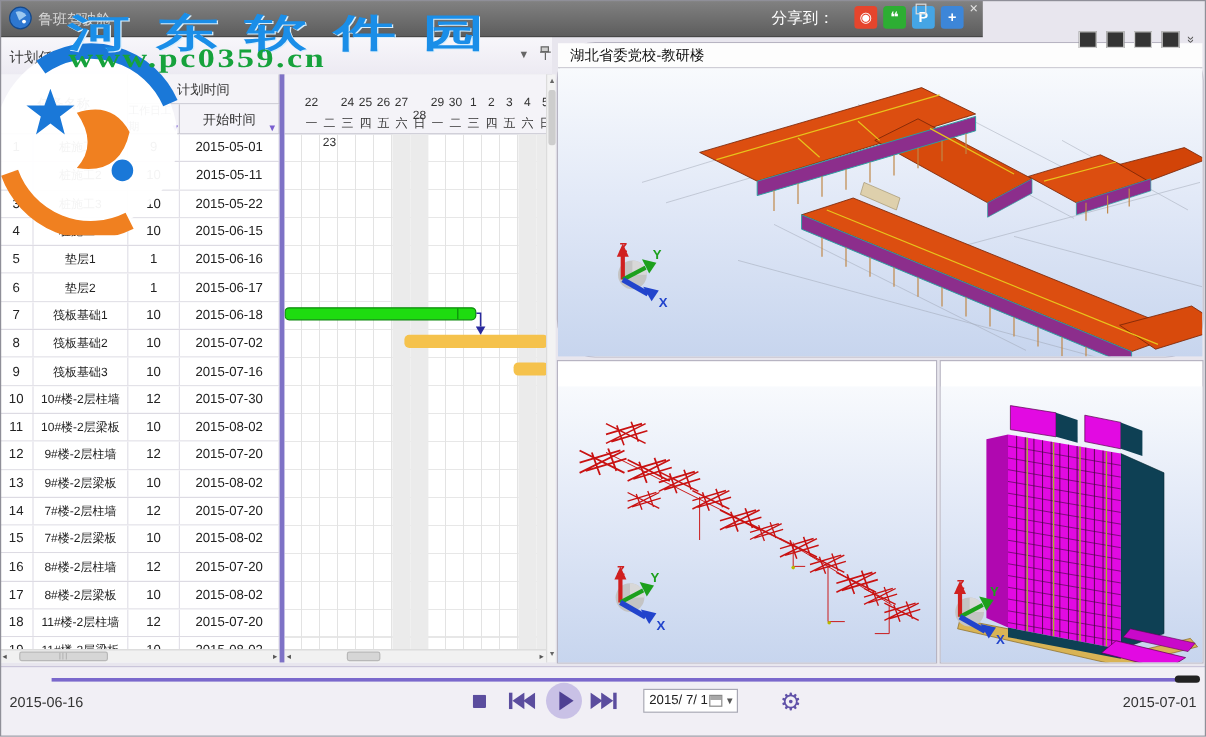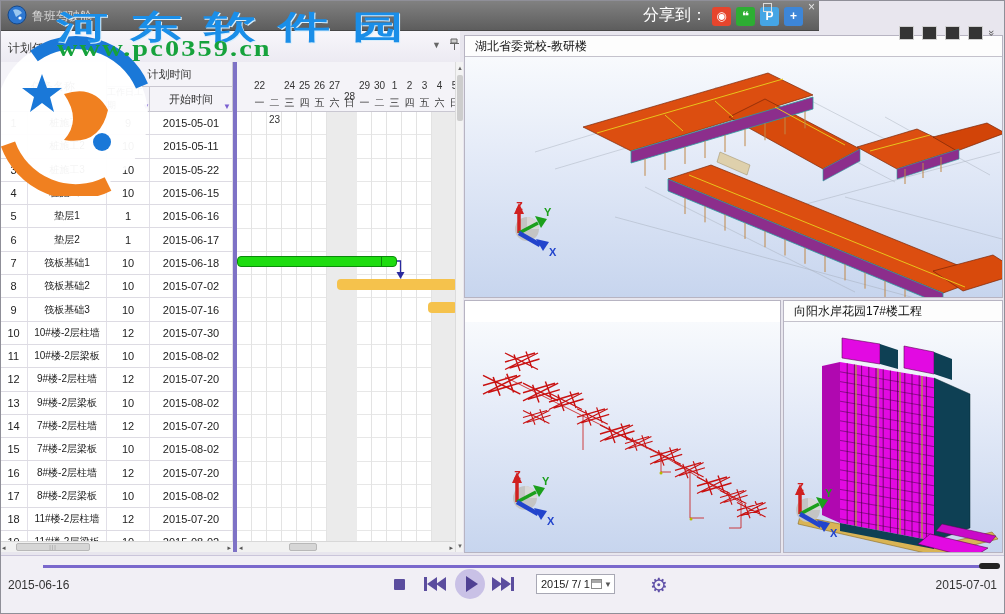--- a/index.html
+++ b/index.html
@@ -6,21 +6,21 @@
   body{width:1005px;height:614px;position:relative;overflow:hidden;
        font-family:"Liberation Sans","DejaVu Sans",sans-serif;background:#e8e6ee;}
   .frame{position:absolute;inset:0;border:1px solid #8f8f98;pointer-events:none;z-index:70;}
 
   
   .titlebar{position:absolute;left:0;top:0;width:819px;height:30px;
             background:linear-gradient(#828282,#5d5d5d);border-bottom:1px solid #474747;z-index:10;}
   .app-icon{position:absolute;left:7px;top:5px;width:20px;height:20px;}
   .app-title{position:absolute;left:32px;top:8px;font-size:12px;color:#d9d9d9;}
   .share{position:absolute;right:16px;top:5px;display:flex;align-items:center;}
-  .share-label{color:#fff;font-size:16px;margin-right:0;}
+  .share-label{color:#fff;font-size:13px;margin-right:12px;}
   .si{width:19px;height:19px;border-radius:3px;color:#fff;font-size:12px;font-weight:bold;
       text-align:center;line-height:19px;display:inline-block;margin-left:5px;cursor:pointer;}
   .win-max{position:absolute;right:47px;top:3px;width:7px;height:7px;border:1px solid #ddd;z-index:12;}
   .win-close{position:absolute;right:4px;top:0px;color:#e4e4e4;font-size:12px;z-index:12;}
   .wstack{position:absolute;right:10px;top:26px;display:flex;align-items:center;z-index:45;}
   .wsi{width:13px;height:12px;background:#343434;border:1px solid #cfcfcf;margin-left:8px;}
   .wchev{color:#555;font-size:11px;margin-left:6px;transform:rotate(90deg);}
 
   
   .lheader{position:absolute;left:0;top:30px;width:460px;height:32px;
@@ -347,21 +347,21 @@
   <span class="harr" style="left:2px;">◂</span>
   <div class="hthumb" style="left:16px;width:74px;">|||</div>
   <span class="harr" style="right:2px;">▸</span>
 </div>
 <div class="hscroll" style="left:237px;width:218px;">
   <span class="harr" style="left:2px;">◂</span>
   <div class="hthumb" style="left:52px;width:28px;"></div>
   <span class="harr" style="right:2px;">▸</span>
 </div>
 
-<div class="vp" style="left:464px;top:35px;width:539px;height:263px;">
+<div class="vp" style="left:464px;top:35px;width:539px;height:263px;border-radius:32px;">
   <div class="vptitle">湖北省委党校-教研楼</div>
   <div class="vpview">
     <svg width="537" height="240" viewBox="0 0 537 240">
       <g stroke="#98a0ac" stroke-width="0.5" opacity="0.75">
         <line x1="70" y1="95" x2="250" y2="40"></line>
           <line x1="90" y1="112" x2="300" y2="50"></line>
         <line x1="250" y1="30" x2="430" y2="125"></line>
           <line x1="300" y1="20" x2="470" y2="108"></line>
         <line x1="330" y1="150" x2="535" y2="95"></line>
           <line x1="180" y1="130" x2="390" y2="235"></line>
@@ -456,21 +456,20 @@
     <svg class="triad" style="left:36px;top:146px;" viewBox="0 0 60 60">
       <use href="#triadSym"></use>
       <text class="axlab" x="13" y="11" fill="#d02020">Z</text>
       <text class="axlab" x="41" y="17" fill="#1ca01c">Y</text>
       <text class="axlab" x="46" y="57" fill="#2244cc">X</text>
     </svg>
   </div>
 </div>
 
 <div class="vp" style="left:783px;top:300px;width:220px;height:253px;">
-  <div class="vptitle">向阳水岸花园17#楼工程</div>
   <div class="vpview">
     <svg width="218" height="230" viewBox="0 0 218 230">
       <polygon points="16,194 56,202 150,224 208,210 214,217 150,233 14,202" fill="#d9b455" stroke="#8a6a20" stroke-width="0.6"></polygon>
       <polygon points="150,56 186,72 186,206 150,219" fill="#0e4054" stroke="#072833" stroke-width="0.5"></polygon>
       <polygon points="38,44 56,40 56,201 38,193" fill="#b008b0"></polygon>
       <polygon points="56,40 150,56 150,219 56,201" fill="#e20ae2"></polygon>
       <g id="towerGrid">
           <line x1="63.2" y1="41.225531914893615" x2="63.2" y2="202.3787234042553" stroke="#5a0450" stroke-width="0.8"></line>
           <line x1="70.4" y1="42.45106382978724" x2="70.4" y2="203.75744680851065" stroke="#5a0450" stroke-width="0.8"></line>
           <line x1="77.6" y1="43.67659574468085" x2="77.6" y2="205.13617021276596" stroke="#5a0450" stroke-width="0.8"></line>

